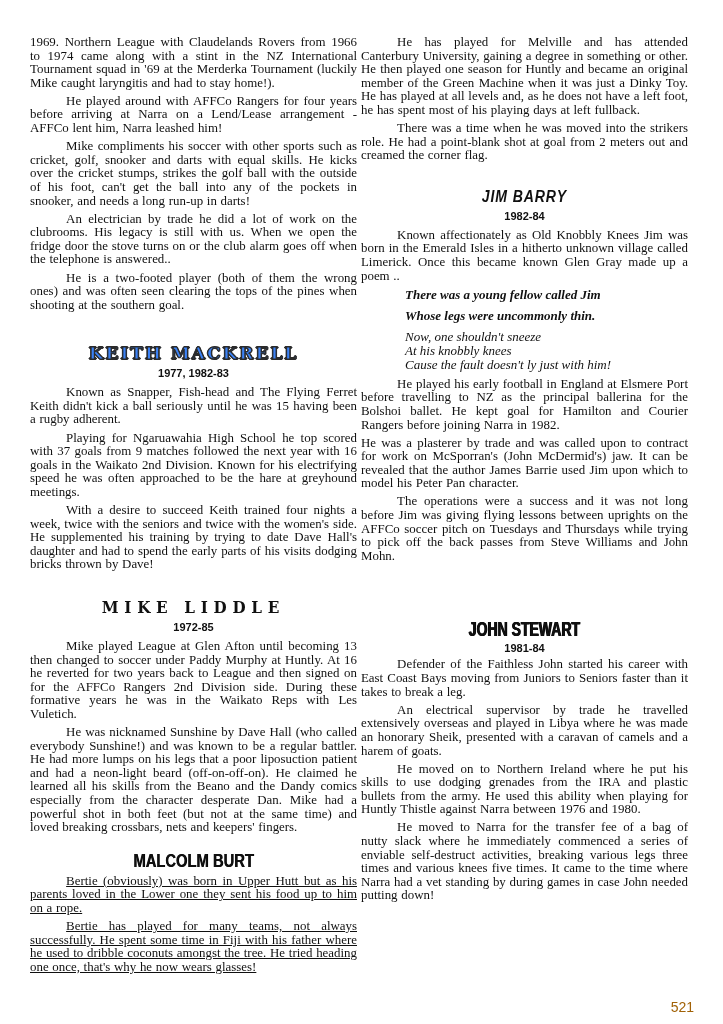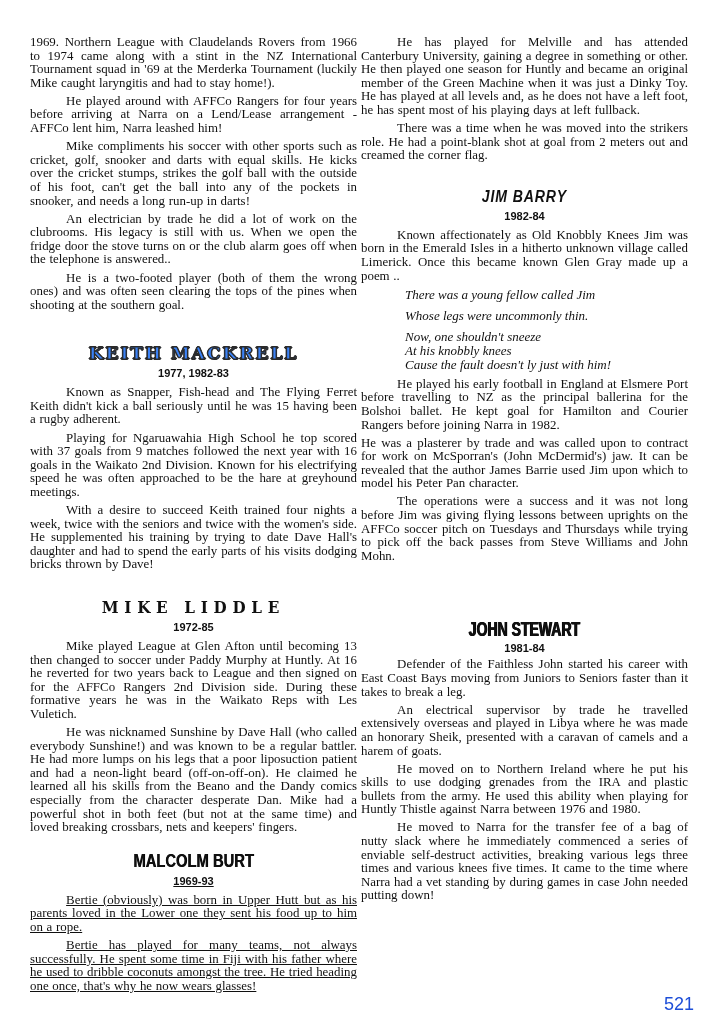--- a/index.html
+++ b/index.html
@@ -89,29 +89,29 @@
   }
   .sec-john .years { margin-bottom: 4px; margin-top: -2px; }
 
   .poem { margin: 2px 0 6px 0; }
   .poem-line {
     font-style: italic;
     font-size: 13px;
     line-height: 14px;
     margin: 0 0 0 44px;
   }
-  .poem-gap { margin-bottom: 7px; }
+  .poem-gap { margin-bottom: 7px; font-weight: bold; }
 
   .page-number {
     position: absolute;
     right: 29px;
     bottom: 9px;
     font-family: "Liberation Sans", sans-serif;
-    font-size: 18px;
-    color: #1d4ed8;
+    font-size: 14px;
+    color: #a16207;
   }
 </style>
 </head>
 <body>
 
 <div class="page-inner">
   <div class="columns">
 
     <div class="col">
       <p class="para flush">1969. Northern League with Claudelands Rovers from 1966 to 1974 came along with a stint in the NZ International Tournament squad in '69 at the Merderka Tournament (luckily Mike caught laryngitis and had to stay home!).</p>
@@ -130,21 +130,20 @@
 
       <div class="section sec-mike">
         <h2 class="head-mike"><span>MIKE LIDDLE</span></h2>
         <div class="years">1972-85</div>
         <p class="para">Mike played League at Glen Afton until becoming 13 then changed to soccer under Paddy Murphy at Huntly. At 16 he reverted for two years back to League and then signed on for the AFFCo Rangers 2nd Division side. During these formative years he was in the Waikato Reps with Les Vuletich.</p>
         <p class="para">He was nicknamed Sunshine by Dave Hall (who called everybody Sunshine!) and was known to be a regular battler. He had more lumps on his legs that a poor liposuction patient and had a neon-light beard (off-on-off-on). He claimed he learned all his skills from the Beano and the Dandy comics especially from the character desperate Dan. Mike had a powerful shot in both feet (but not at the same time) and loved breaking crossbars, nets and keepers' fingers.</p>
       </div>
 
       <div class="section sec-malcolm">
         <h2 class="head-malcolm"><span>MALCOLM BURT</span></h2>
-        <div class="years">1969-93</div>
         <p class="para">Bertie (obviously) was born in Upper Hutt but as his parents loved in the Lower one they sent his food up to him on a rope.</p>
         <p class="para">Bertie has played for many teams, not always successfully. He spent some time in Fiji with his father where he used to dribble coconuts amongst the tree. He tried heading one once, that's why he now wears glasses!</p>
       </div>
     </div>
 
     <div class="col">
       <p class="para">He has played for Melville and has attended Canterbury University, gaining a degree in something or other. He then played one season for Huntly and became an original member of the Green Machine when it was just a Dinky Toy. He has played at all levels and, as he does not have a left foot, he has spent most of his playing days at left fullback.</p>
       <p class="para">There was a time when he was moved into the strikers role. He had a point-blank shot at goal from 2 meters out and creamed the corner flag.</p>
 
       <div class="section sec-jim">

